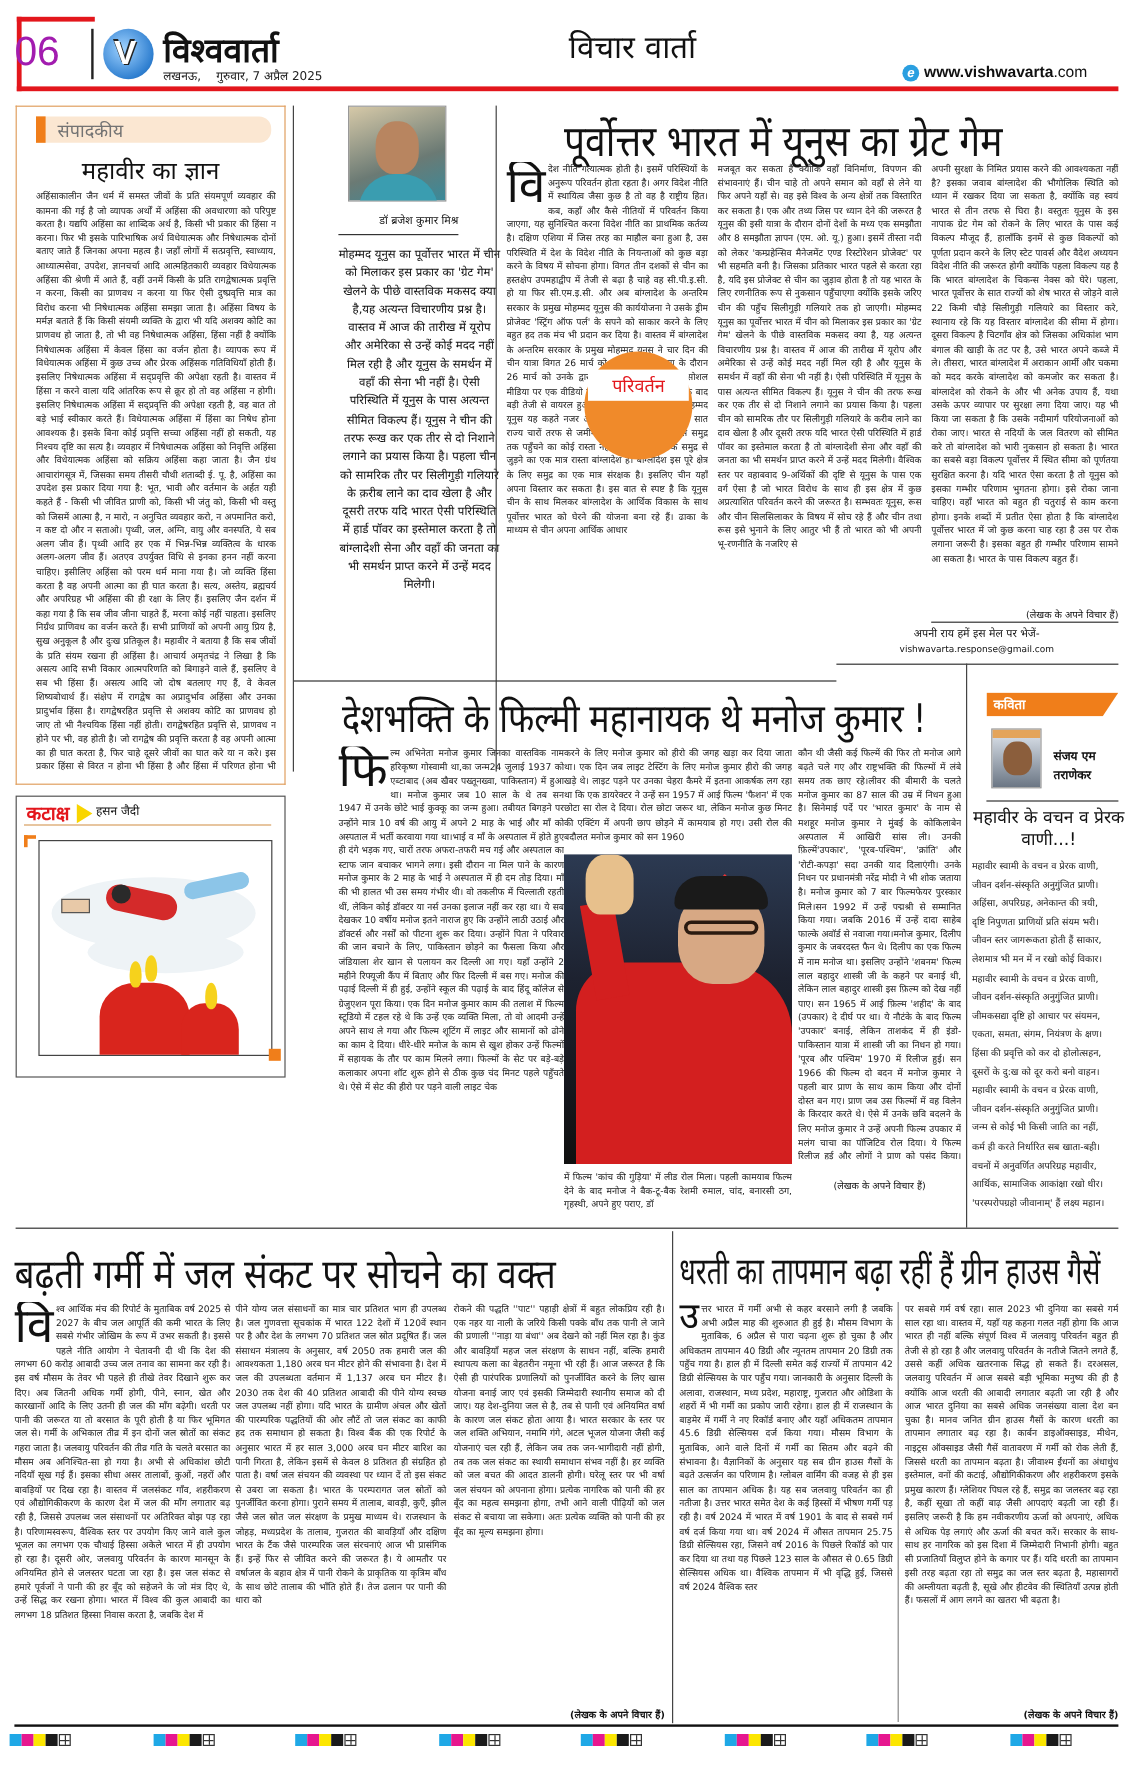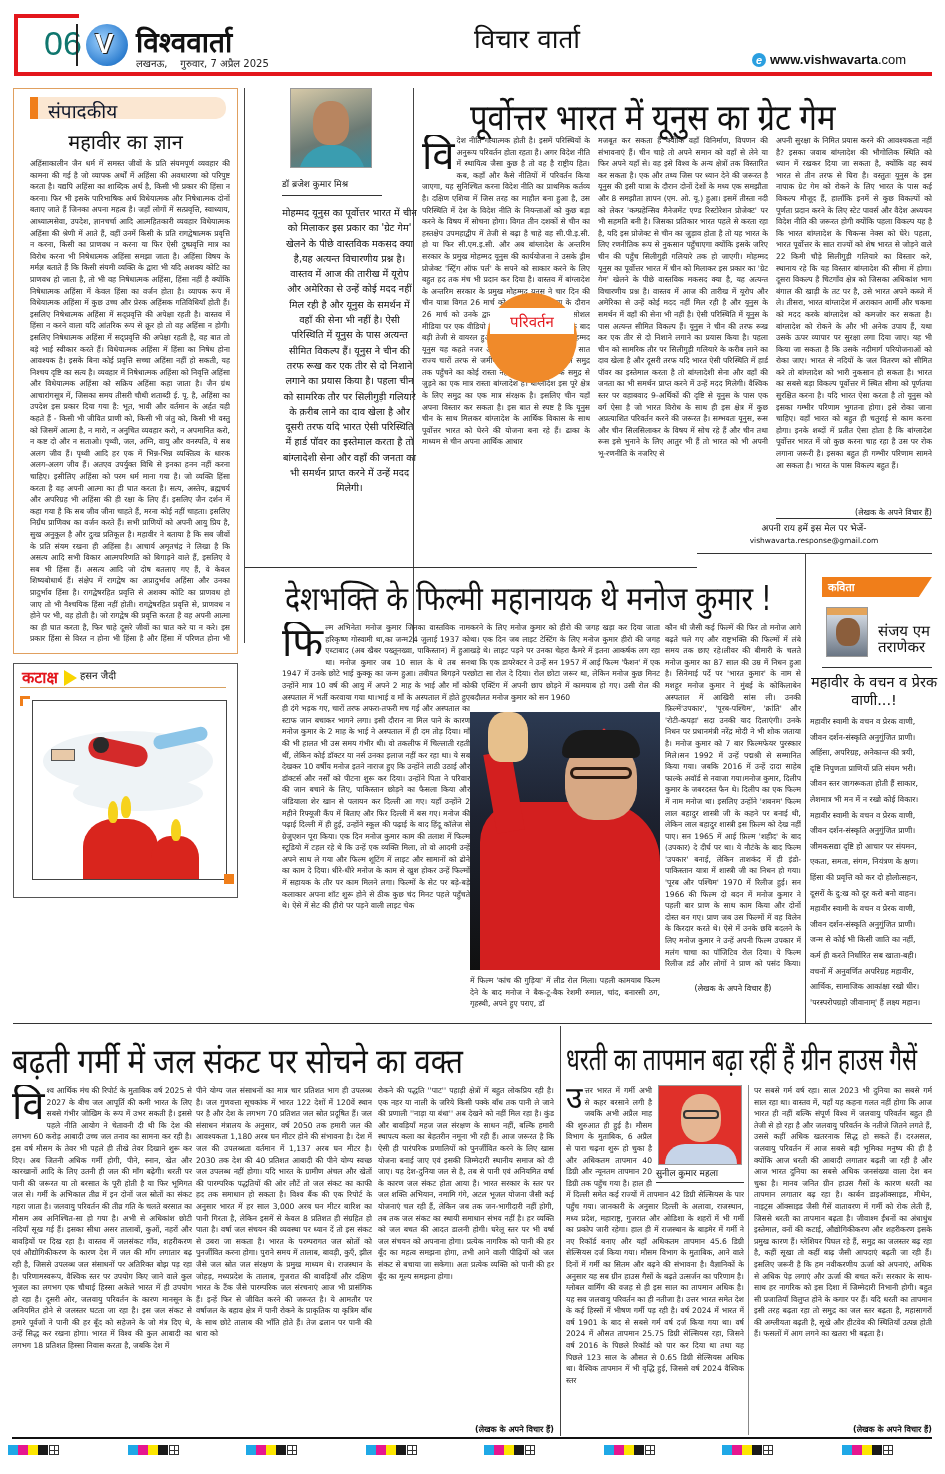--- a/index.html
+++ b/index.html
@@ -4,37 +4,37 @@
 <style>
   * { box-sizing: border-box; margin: 0; padding: 0; }
   html, body { width: 945px; height: 1474px; background: #fff; overflow: hidden; }
   body { font-family: "DejaVu Sans", sans-serif; color: #111; position: relative; }
   .abs { position: absolute; }
 
   
   .mast-red-l { left: 14px; top: 14px; width: 65px; height: 4px; background: #e3161c; }
   .mast-red-v { left: 14px; top: 14px; width: 4px; height: 62px; background: #e3161c; }
   .mast-red-b { left: 14px; top: 72px; width: 918px; height: 4px; background: #e3161c; }
-  .page-no { left: 44px; top: 24px; font-size: 34px; font-family: "Liberation Sans", sans-serif; color: #0f766e; }
+  .page-no { left: 12px; top: 24px; font-size: 34px; font-family: "Liberation Sans", sans-serif; color: #a21caf; }
   .mast-sep { left: 76px; top: 24px; width: 2px; height: 42px; background: #222; }
   .logo { left: 86px; top: 24px; width: 42px; height: 42px; border-radius: 50%;
           background: radial-gradient(circle at 40% 40%, #9fd2ff, #2f7fd0 70%, #1c5aa0); }
   .logo span { position: absolute; left: 9px; top: 4px; font-size: 28px; font-weight: bold; color: #fff;
                text-shadow: 1px 1px 0 #222, -1px -1px 0 #222; font-family: "Liberation Sans", sans-serif; }
   .brand { left: 136px; top: 22px; font-size: 28px; font-weight: bold; color: #111; }
   .dateline { left: 136px; top: 56px; font-size: 10px; color: #222; }
   .section-title { left: 474px; top: 20px; font-size: 26px; color: #111; }
   .site { left: 752px; top: 52px; font-size: 13px; font-weight: bold; color: #111; font-family: "Liberation Sans", sans-serif; }
   .site .ie { display: inline-block; width: 14px; height: 14px; border-radius: 50%; background: #2a9fe0; color: #fff;
               font-size: 11px; text-align: center; line-height: 14px; margin-right: 4px; font-style: italic; }
   .site .com { font-weight: normal; }
   .edit-box2 { left: 13px; top: 88px; width: 225px; height: 1px; background: #e0a060; }
   .edit-head { left: 30px; top: 97px; width: 196px; height: 22px; background: #fbe7d2; border-radius: 0 10px 10px 0; }
   .edit-head .bar { position: absolute; left: 0; top: 0; width: 8px; height: 22px; background: #f07e1a; }
-  .edit-head .txt { position: absolute; left: 18px; top: 1px; font-size: 19px; color: #0f172a; }
+  .edit-head .txt { position: absolute; left: 18px; top: 1px; font-size: 15px; color: #737373; }
   .edit-title { left: 13px; top: 128px; width: 225px; text-align: center; font-size: 20px; color: #111; }
   .body-text { font-size: 7.6px; line-height: 11.6px; color: #222; text-align: justify; overflow: hidden; }
   .edit-text { left: 30px; top: 158px; width: 200px; height: 484px; }
   .edit-box3 { left: 13px; top: 88px; width: 225px; height: 566px; border-left: 1px solid #e0a060; border-right: 1px solid #e0a060; border-bottom: 1px solid #e0a060; }
 
   
   .cartoon-box { left: 13px; top: 663px; width: 225px; height: 235px; border: 1px solid #555; }
   .kataksh { left: 22px; top: 666px; font-size: 16px; color: #e3161c; font-weight: bold; }
   .kataksh-arrow { left: 64px; top: 670px; width: 0; height: 0; border-top: 8px solid transparent; border-bottom: 8px solid transparent; border-left: 13px solid #f9d500; }
   .cartoonist { left: 80px; top: 668px; font-size: 10px; color: #111; }
@@ -43,21 +43,21 @@
   .cloud { position: absolute; background: #eef3f6; border-radius: 50%; }
   .cyl { position: absolute; background: #d9251d; border-radius: 40% 40% 10% 10%; }
   .flame { position: absolute; width: 10px; height: 22px; background: #f6d21c; border-radius: 50% 50% 40% 40%; }
   .c-corner1 { left: 20px; top: 696px; width: 10px; height: 10px; border-left: 3px solid #f07e1a; border-top: 3px solid #f07e1a; }
   .c-corner2 { left: 224px; top: 874px; width: 10px; height: 10px; background: #f07e1a; }
 
   
   .rule-v { width: 1px; background: #444; }
   .photo { background: linear-gradient(160deg, #d6c9a8, #6b7a74 60%, #3a8a9a); border: 1px solid #999; overflow: hidden; }
   .face { position: absolute; border-radius: 45% 45% 40% 40%; background: #b88560; }
-  .caption { font-size: 9px; color: #111; text-align: left; }
+  .caption { font-size: 9px; color: #111; text-align: right; }
   .cap-rule { height: 1px; background: #333; }
   .pull-quote { left: 282px; top: 205px; width: 135px; font-size: 9.6px; line-height: 15.3px; text-align: center; color: #111; }
   .headline { color: #111; white-space: nowrap; font-family: "DejaVu Sans Condensed", "DejaVu Sans", sans-serif; }
   .h-lead { left: 470px; top: 92px; font-size: 36px; transform: scaleX(0.86); transform-origin: left top; }
   .dropcap { font-size: 40px; line-height: 40px; color: #111; }
   .col { position: absolute; }
   .badge-circle { left: 487px; top: 293px; width: 90px; height: 90px; border-radius: 50%; background: #f08a2a; }
   .badge-word { left: 490px; top: 308px; width: 84px; background: #fff; font-size: 15px; color: #e3161c; text-align: center; padding: 3px 0; }
   .byline-right { font-size: 8px; color: #111; text-align: right; }
   .mail-box { left: 697px; top: 521px; width: 234px; font-size: 9px; text-align: center; color: #111; }
@@ -66,21 +66,21 @@
 
   
   .h-manoj { left: 285px; top: 575px; font-size: 33px; transform: scaleX(0.86); transform-origin: left top; }
   .mk-photo { left: 470px; top: 712px; width: 190px; height: 258px; background: linear-gradient(180deg, #2c3a52 0%, #1d2230 40%, #101010 100%); overflow: hidden; }
   .coat { position: absolute; background: #d31f1f; }
 
   
   .kavita-tag { left: 822px; top: 577px; width: 110px; height: 20px; background: #f07e1a; clip-path: polygon(0 0,100% 0, 88% 100%, 0 100%); }
   .kavita-tag span { position: absolute; left: 6px; top: 2px; color: #fff; font-size: 11px; font-weight: bold; }
   .poet-photo { left: 826px; top: 607px; width: 42px; height: 50px; }
-  .poet-name { left: 878px; top: 623px; font-size: 15px; line-height: 16px; color: #111; }
+  .poet-name { left: 878px; top: 623px; font-size: 10px; line-height: 16px; color: #111; font-weight: bold; }
   .poem-title { left: 810px; top: 673px; width: 128px; text-align: center; font-size: 14.5px; line-height: 18px; color: #111; }
   .poem-lines { left: 810px; top: 714px; width: 128px; text-align: left; font-size: 7.8px; line-height: 15.6px; color: #222; }
 
   
   .h-water { left: 12px; top: 1037px; font-size: 34px; transform: scaleX(0.86); transform-origin: left top; }
   .h-green { left: 566px; top: 1037px; font-size: 31px; transform: scaleX(0.72); transform-origin: left top; }
   .reg-strip { left: 0; top: 1442px; width: 945px; height: 18px; }
   .reg { position: absolute; top: 3px; height: 10px; display: flex; gap: 0; }
   .reg i { display: inline-block; width: 10px; height: 10px; }
   .reg .x { border: 1px solid #333; background: linear-gradient(#333,#333) center/100% 1px no-repeat, linear-gradient(#333,#333) center/1px 100% no-repeat; }
@@ -243,29 +243,20 @@
 <div class="col body-text" style="left:196px;top:1085px;width:176px;height:350px;">
   <span>पीने योग्य जल संसाधनों का मात्र चार प्रतिशत भाग ही उपलब्ध है। जल गुणवत्ता सूचकांक में भारत 122 देशों में 120वें स्थान पर है और देश के लगभग 70 प्रतिशत जल स्रोत प्रदूषित हैं। जल संसाधन मंत्रालय के अनुसार, वर्ष 2050 तक हमारी जल की आवश्यकता 1,180 अरब घन मीटर होने की संभावना है। देश में जल की उपलब्धता वर्तमान में 1,137 अरब घन मीटर है। 2030 तक देश की 40 प्रतिशत आबादी की पीने योग्य स्वच्छ जल उपलब्ध नहीं होगा। यदि भारत के ग्रामीण अंचल और खेतों की पारम्परिक पद्धतियों की ओर लौटें तो जल संकट का काफी हद तक समाधान हो सकता है। विश्व बैंक की एक रिपोर्ट के अनुसार भारत में हर साल 3,000 अरब घन मीटर बारिश का पानी गिरता है, लेकिन इसमें से केवल 8 प्रतिशत ही संग्रहित हो पाता है। वर्षा जल संचयन की व्यवस्था पर ध्यान दें तो इस संकट से उबरा जा सकता है। भारत के परम्परागत जल स्रोतों को पुनर्जीवित करना होगा। पुराने समय में तालाब, बावड़ी, कुएँ, झील जैसे जल स्रोत जल संरक्षण के प्रमुख माध्यम थे। राजस्थान के जोहड़, मध्यप्रदेश के तालाब, गुजरात की बावड़ियाँ और दक्षिण भारत के टैंक जैसे पारम्परिक जल संरचनाएं आज भी प्रासंगिक हैं। इन्हें फिर से जीवित करने की जरूरत है। ये आमतौर पर वर्षाजल के बहाव क्षेत्र में पानी रोकने के प्राकृतिक या कृत्रिम बाँध के साथ छोटे तालाब की भाँति होते हैं। तेज ढलान पर पानी की धारा को</span>
 </div>
 <div class="col body-text" style="left:378px;top:1085px;width:176px;height:325px;">
   <span>रोकने की पद्धति ''पाट'' पहाड़ी क्षेत्रों में बहुत लोकप्रिय रही है। एक नहर या नाली के जरिये किसी पक्के बाँध तक पानी ले जाने की प्रणाली ''नाड़ा या बंधा'' अब देखने को नहीं मिल रहा है। कुंड और बावड़ियाँ महज जल संरक्षण के साधन नहीं, बल्कि हमारी स्थापत्य कला का बेहतरीन नमूना भी रही हैं। आज जरूरत है कि ऐसी ही पारंपरिक प्रणालियों को पुनर्जीवित करने के लिए खास योजना बनाई जाए एवं इसकी जिम्मेदारी स्थानीय समाज को दी जाए। यह देश-दुनिया जल से है, तब से पानी एवं अनियमित वर्षा के कारण जल संकट होता आया है। भारत सरकार के स्तर पर जल शक्ति अभियान, नमामि गंगे, अटल भूजल योजना जैसी कई योजनाएं चल रही हैं, लेकिन जब तक जन-भागीदारी नहीं होगी, तब तक जल संकट का स्थायी समाधान संभव नहीं है। हर व्यक्ति को जल बचत की आदत डालनी होगी। घरेलू स्तर पर भी वर्षा जल संचयन को अपनाना होगा। प्रत्येक नागरिक को पानी की हर बूँद का महत्व समझना होगा, तभी आने वाली पीढ़ियों को जल संकट से बचाया जा सकेगा। अतः प्रत्येक व्यक्ति को पानी की हर बूँद का मूल्य समझना होगा।</span>
 </div>
 <div class="abs byline-right" style="left:378px;top:1423px;width:176px;font-weight:bold;">(लेखक के अपने विचार हैं)</div>
 
 <div class="abs headline h-green">धरती का तापमान बढ़ा रहीं हैं ग्रीन हाउस गैसें</div>
 <div class="col body-text" style="left:566px;top:1085px;width:178px;height:350px;">
-  <div style="float:right;width:88px;height:104px;margin-left:4px;">
-    <div style="width:84px;height:80px;margin-left:2px;background:#e0302a;border:1px solid #999;position:relative;overflow:hidden;">
-      <div style="position:absolute;left:22px;top:8px;width:40px;height:48px;border-radius:45%;background:#e5b592;"></div>
-      <div style="position:absolute;left:24px;top:24px;width:36px;height:9px;border:2px solid #333;border-radius:4px;"></div>
-      <div style="position:absolute;left:6px;top:58px;width:72px;height:30px;background:#c6d4e8;border-radius:20px 20px 0 0;"></div>
-    </div>
-    <div class="caption" style="margin-top:3px;">सुनील कुमार महला</div>
-    <div class="cap-rule" style="margin-top:2px;"></div>
-  </div>
   <span class="dropcap" style="float:left;margin-right:2px;font-size:30px;line-height:26px;">उ</span>
   <span>त्तर भारत में गर्मी अभी से कहर बरसाने लगी है जबकि अभी अप्रैल माह की शुरुआत ही हुई है। मौसम विभाग के मुताबिक, 6 अप्रैल से पारा चढ़ना शुरू हो चुका है और अधिकतम तापमान 40 डिग्री और न्यूनतम तापमान 20 डिग्री तक पहुँच गया है। हाल ही में दिल्ली समेत कई राज्यों में तापमान 42 डिग्री सेल्सियस के पार पहुँच गया। जानकारी के अनुसार दिल्ली के अलावा, राजस्थान, मध्य प्रदेश, महाराष्ट्र, गुजरात और ओडिशा के शहरों में भी गर्मी का प्रकोप जारी रहेगा। हाल ही में राजस्थान के बाड़मेर में गर्मी ने नए रिकॉर्ड बनाए और यहाँ अधिकतम तापमान 45.6 डिग्री सेल्सियस दर्ज किया गया। मौसम विभाग के मुताबिक, आने वाले दिनों में गर्मी का सितम और बढ़ने की संभावना है। वैज्ञानिकों के अनुसार यह सब ग्रीन हाउस गैसों के बढ़ते उत्सर्जन का परिणाम है। ग्लोबल वार्मिंग की वजह से ही इस साल का तापमान अधिक है। यह सब जलवायु परिवर्तन का ही नतीजा है। उत्तर भारत समेत देश के कई हिस्सों में भीषण गर्मी पड़ रही है। वर्ष 2024 में भारत में वर्ष 1901 के बाद से सबसे गर्म वर्ष दर्ज किया गया था। वर्ष 2024 में औसत तापमान 25.75 डिग्री सेल्सियस रहा, जिसने वर्ष 2016 के पिछले रिकॉर्ड को पार कर दिया था तथा यह पिछले 123 साल के औसत से 0.65 डिग्री सेल्सियस अधिक था। वैश्विक तापमान में भी वृद्धि हुई, जिससे वर्ष 2024 वैश्विक स्तर</span>
 </div>
 <div class="abs rule-v" style="left:748px;top:1085px;height:350px;background:#888;"></div>
 <div class="col body-text" style="left:754px;top:1085px;width:178px;height:325px;">
   <span>पर सबसे गर्म वर्ष रहा। साल 2023 भी दुनिया का सबसे गर्म साल रहा था। वास्तव में, यहाँ यह कहना गलत नहीं होगा कि आज भारत ही नहीं बल्कि संपूर्ण विश्व में जलवायु परिवर्तन बहुत ही तेजी से हो रहा है और जलवायु परिवर्तन के नतीजे जितने लगते हैं, उससे कहीं अधिक खतरनाक सिद्ध हो सकते हैं। दरअसल, जलवायु परिवर्तन में आज सबसे बड़ी भूमिका मनुष्य की ही है क्योंकि आज धरती की आबादी लगातार बढ़ती जा रही है और आज भारत दुनिया का सबसे अधिक जनसंख्या वाला देश बन चुका है। मानव जनित ग्रीन हाउस गैसों के कारण धरती का तापमान लगातार बढ़ रहा है। कार्बन डाइऑक्साइड, मीथेन, नाइट्रस ऑक्साइड जैसी गैसें वातावरण में गर्मी को रोक लेती हैं, जिससे धरती का तापमान बढ़ता है। जीवाश्म ईंधनों का अंधाधुंध इस्तेमाल, वनों की कटाई, औद्योगिकीकरण और शहरीकरण इसके प्रमुख कारण हैं। ग्लेशियर पिघल रहे हैं, समुद्र का जलस्तर बढ़ रहा है, कहीं सूखा तो कहीं बाढ़ जैसी आपदाएं बढ़ती जा रही हैं। इसलिए जरूरी है कि हम नवीकरणीय ऊर्जा को अपनाएं, अधिक से अधिक पेड़ लगाएं और ऊर्जा की बचत करें। सरकार के साथ-साथ हर नागरिक को इस दिशा में जिम्मेदारी निभानी होगी। बहुत सी प्रजातियाँ विलुप्त होने के कगार पर हैं। यदि धरती का तापमान इसी तरह बढ़ता रहा तो समुद्र का जल स्तर बढ़ता है, महासागरों की अम्लीयता बढ़ती है, सूखे और हीटवेव की स्थितियाँ उत्पन्न होती हैं। फसलों में आग लगने का खतरा भी बढ़ता है।</span>
 </div>
 <div class="abs byline-right" style="left:754px;top:1423px;width:178px;font-weight:bold;">(लेखक के अपने विचार हैं)</div>
 
 <div class="abs" style="left:12px;top:1437px;width:920px;height:2px;background:#111;"></div>

